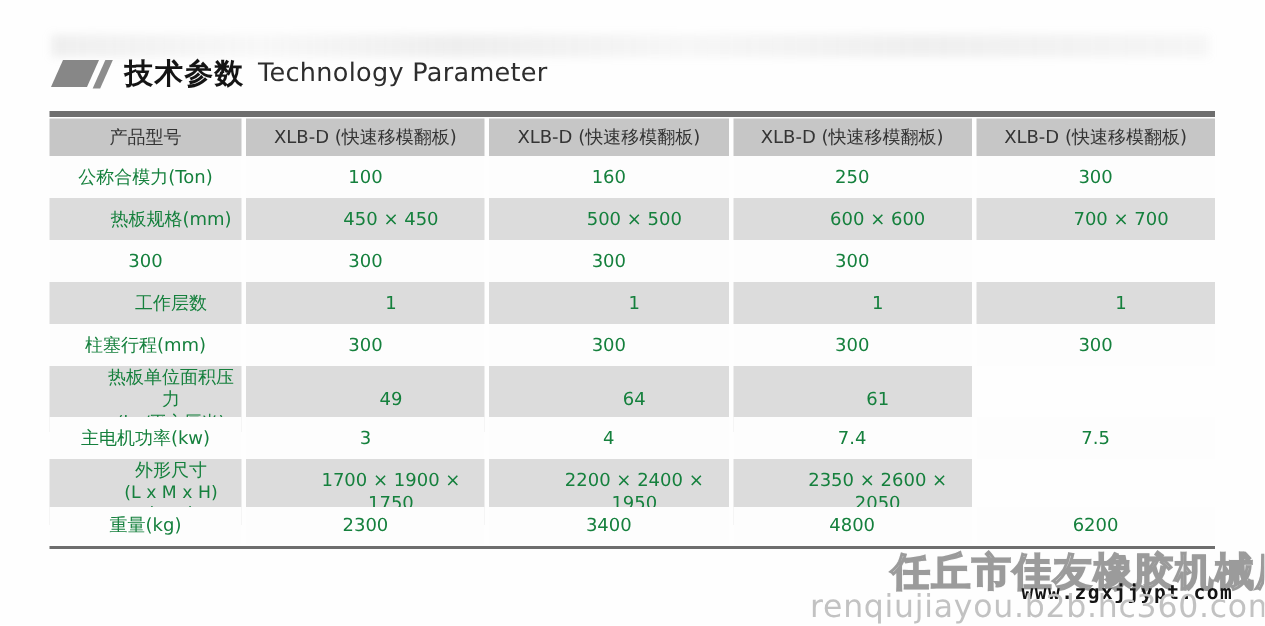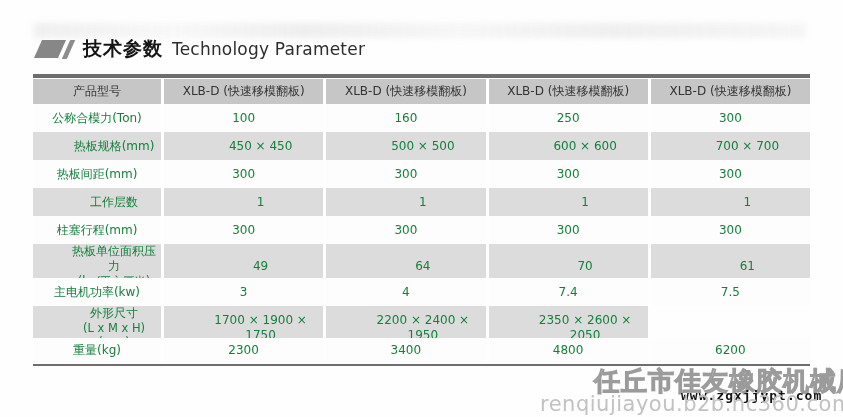--- a/index.html
+++ b/index.html
@@ -124,21 +124,20 @@
 
     <div class="trow r gray">
       <div class="cell">热板规格(mm)</div>
       <div class="cell">450 × 450</div>
       <div class="cell">500 × 500</div>
       <div class="cell">600 × 600</div>
       <div class="cell">700 × 700</div>
     </div>
 
     <div class="trow r white">
-      <div class="cell">热板间距(mm)</div>
       <div class="cell">300</div>
       <div class="cell">300</div>
       <div class="cell">300</div>
       <div class="cell">300</div>
     </div>
 
     <div class="trow r gray">
       <div class="cell">工作层数</div>
       <div class="cell">1</div>
       <div class="cell">1</div>
@@ -154,21 +153,20 @@
       <div class="cell">300</div>
     </div>
 
     <div class="trow tall gray">
       <div class="cell">
         <span>热板单位面积压力</span>
         <span class="label2">(ka/平方厘米)</span>
       </div>
       <div class="cell">49</div>
       <div class="cell">64</div>
-      <div class="cell">70</div>
       <div class="cell">61</div>
     </div>
 
     <div class="trow r white">
       <div class="cell">主电机功率(kw)</div>
       <div class="cell">3</div>
       <div class="cell">4</div>
       <div class="cell">7.4</div>
       <div class="cell">7.5</div>
     </div>

